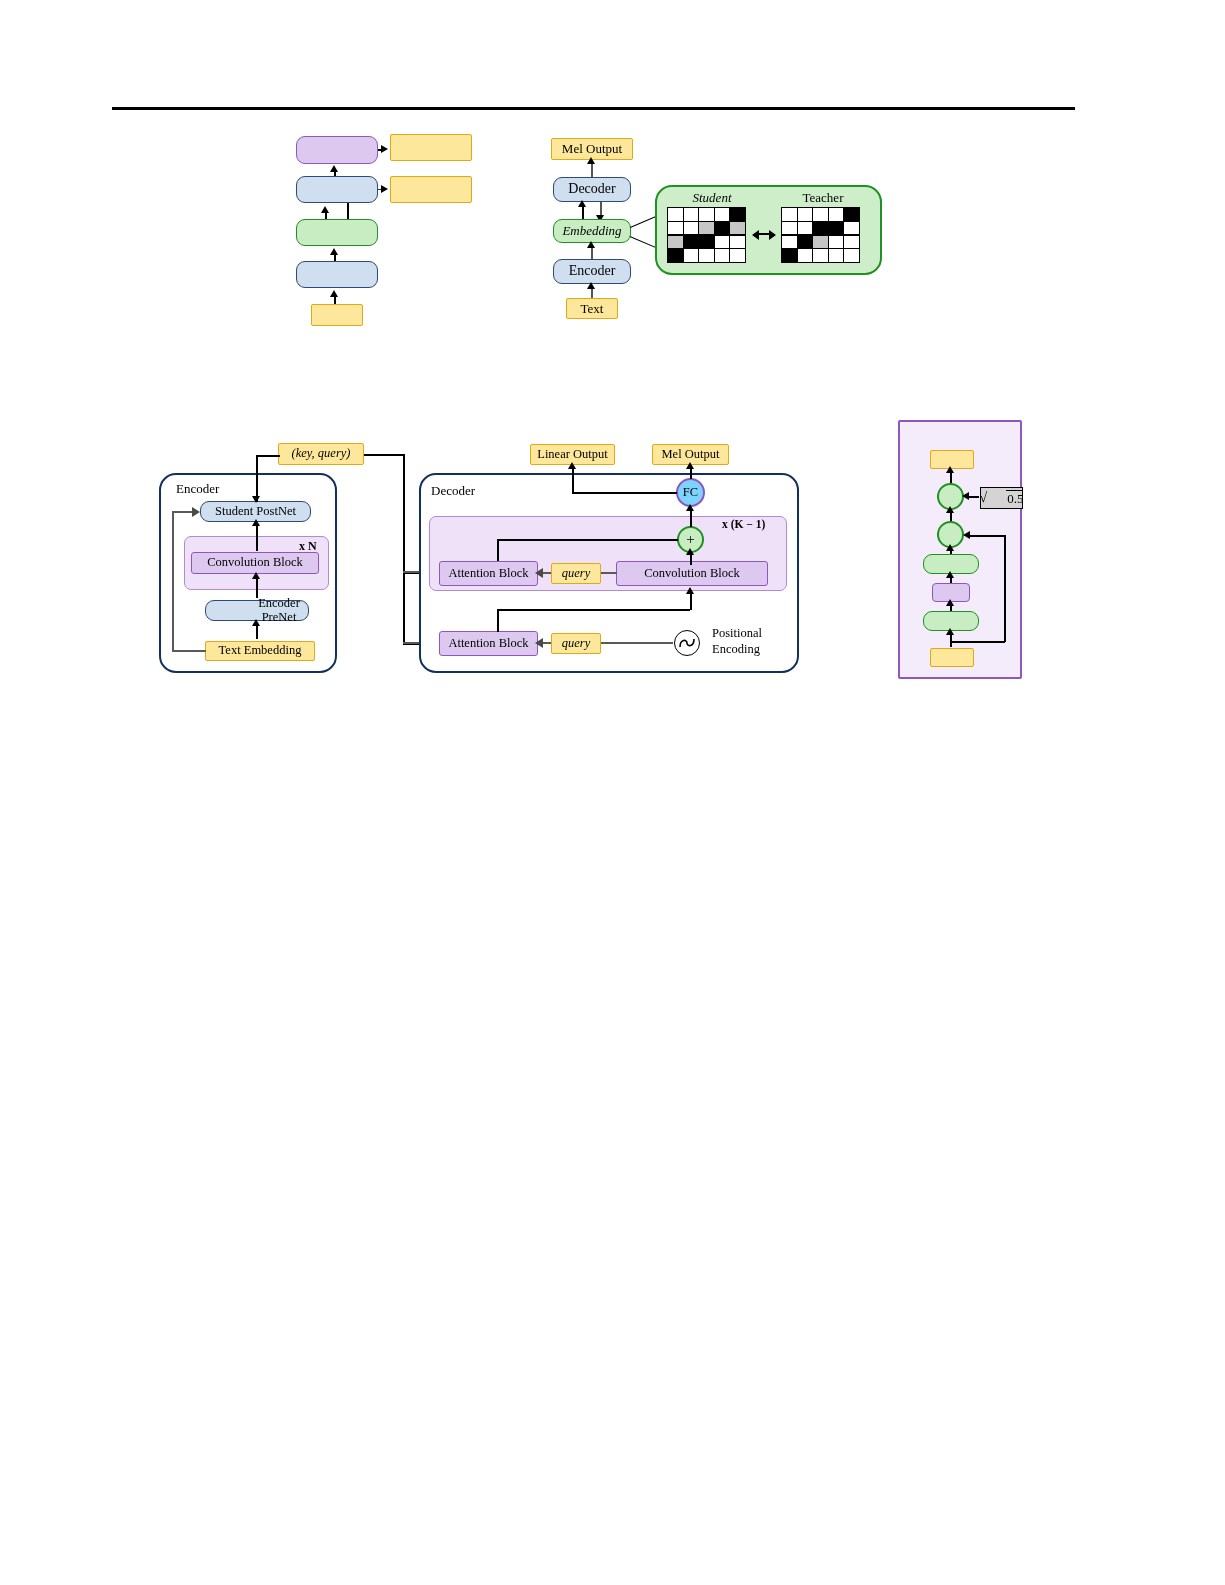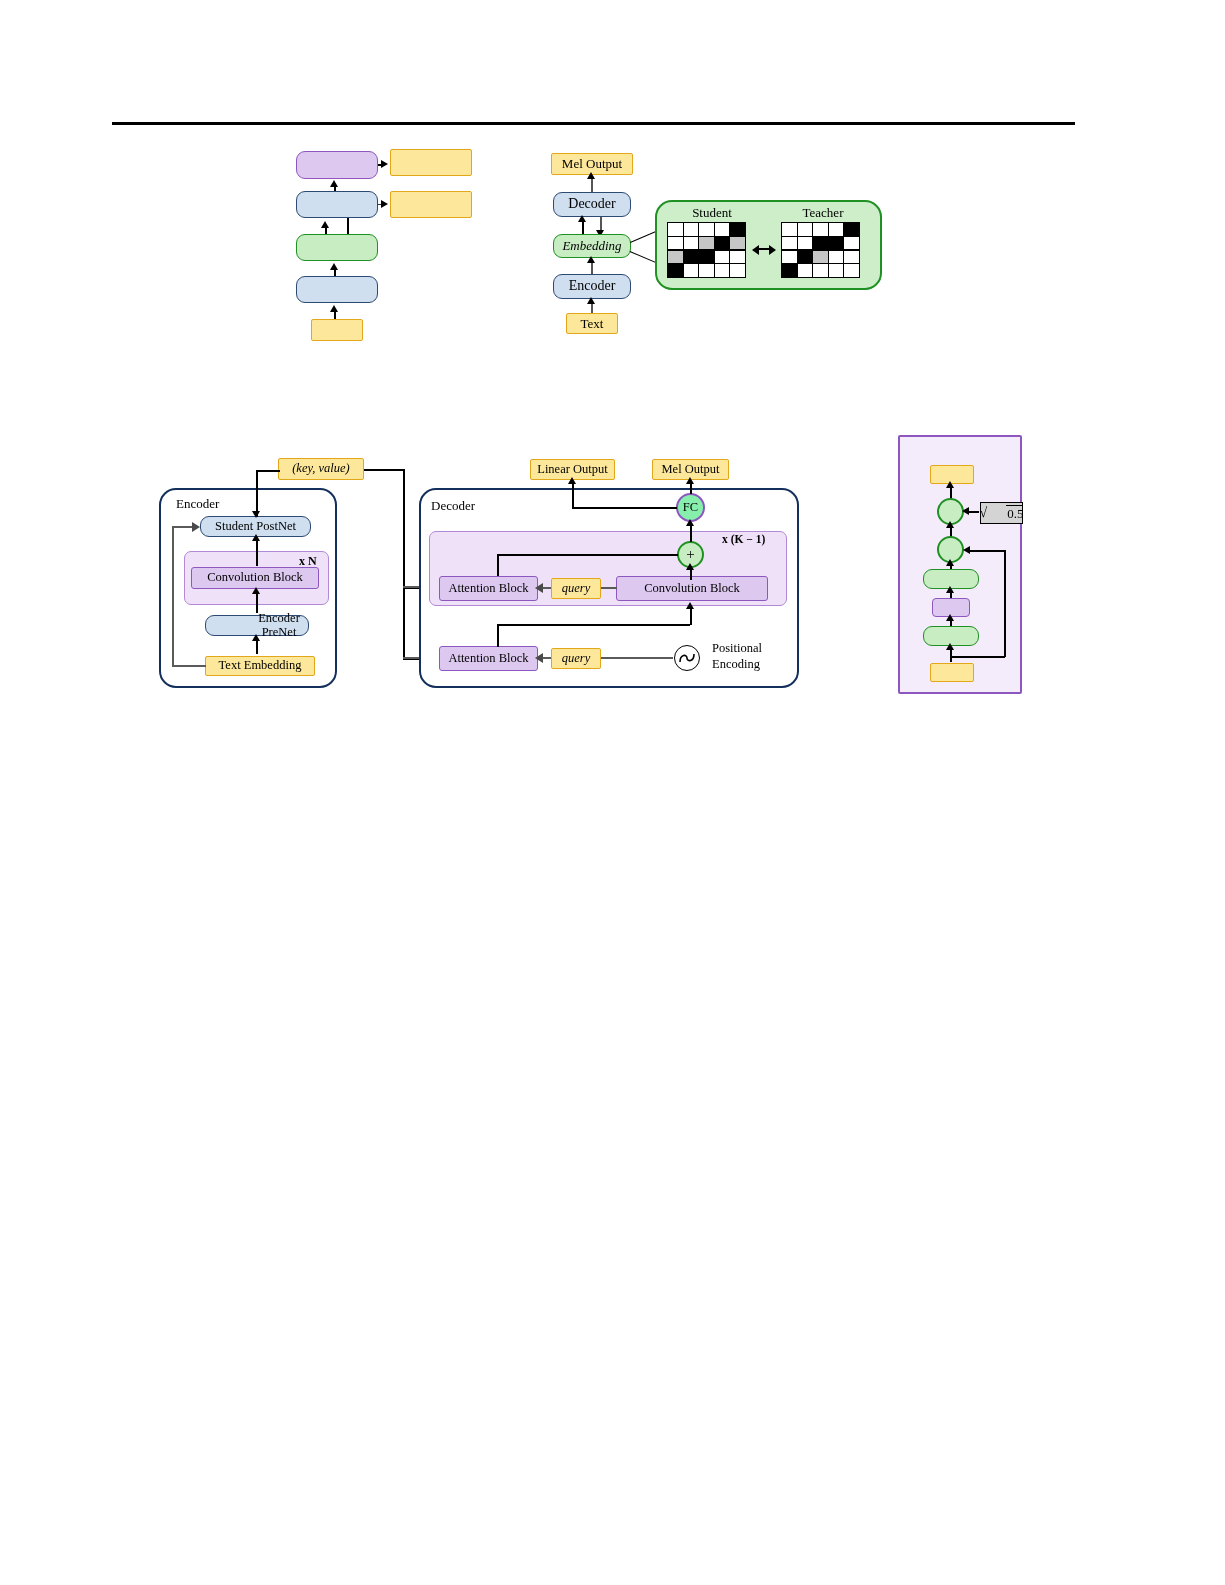--- a/index.html
+++ b/index.html
@@ -1,21 +1,21 @@
 <!DOCTYPE html>
 <html><head>
 <meta charset="utf-8">
 <title>TTS Architecture Diagrams</title>
 <style>
   html,body{margin:0;padding:0;background:#ffffff;}
   body{
     width:1225px;height:1585px;position:relative;overflow:hidden;
     font-family:"Liberation Serif","DejaVu Serif",serif;color:#000;
   }
-  .page{position:absolute;left:0;top:15px;width:1225px;height:1569px;}
+  .page{position:absolute;left:0;top:0;width:1225px;height:1569px;}
 
   
   .hrule{position:absolute;left:112px;top:107px;width:963px;height:3px;background:#000;}
 
   
   .node{
     position:absolute;box-sizing:border-box;
     display:flex;align-items:center;justify-content:center;
     text-align:center;line-height:1.05;
   }
@@ -46,21 +46,21 @@
   .ar-lf{border-top:4.5px solid transparent;border-bottom:4.5px solid transparent;border-right:7px solid #000;}
   .ar-rt-g{border-top:5px solid transparent;border-bottom:5px solid transparent;border-left:8px solid #4a4a4a;}
   .ar-lf-g{border-top:5px solid transparent;border-bottom:5px solid transparent;border-right:8px solid #4a4a4a;}
 
   .dash-h{position:absolute;height:0;border-top:1.8px dashed #333;}
 
   
   .circ{position:absolute;border-radius:50%;box-sizing:border-box;
     display:flex;align-items:center;justify-content:center;}
   .circ-green{background:#c9edc3;border:2px solid #1f9022;}
-  .circ-purple{background:#86efac;border:2px solid #8e57c0;text-align:center;}
+  .circ-purple{background:#7dd3fc;border:2px solid #8e57c0;text-align:center;}
   .circ-white{background:#fff;border:1.6px solid #000;}
 
   
   .matrix{position:absolute;display:grid;border:1.3px solid #000;box-sizing:border-box;background:#000;gap:1.1px;}
   .cell{width:100%;height:100%;}
   .c-w{background:#ffffff;}
   .c-g{background:#c6c6c6;}
   .c-k{background:#000000;}
 
   .callout{position:absolute;background:#000;transform-origin:0 0;height:1.3px;}
@@ -146,21 +146,21 @@
     <div class="node yellow" style="left:566px;top:298px;width:52px;height:21px;font-size:13px;">
       <span>Text</span>
     </div>
 
     <div class="callout" style="left:630px;top:227px;width:40px;transform:rotate(-23deg);"></div>
     <div class="callout" style="left:630px;top:236px;width:40px;transform:rotate(23deg);"></div>
 
     <div style="position:absolute;left:655px;top:185px;width:223px;height:86px;
                 background:#cdeec8;border:2.2px solid #1f9022;border-radius:17px;"></div>
 
-    <div class="lbl" style="left:673px;top:190px;font-size:13px;width:78px;text-align:center;">Student</div>
+    <div class="lbl" style="left:673px;top:190px;font-size:13px;width:78px;text-align:center;font-style:italic;">Student</div>
     <div class="lbl" style="left:784px;top:190px;font-size:13px;width:78px;text-align:center;">Teacher</div>
 
     <div class="matrix" id="student-matrix" style="left:667px;top:207px;width:79px;height:56px;grid-template-columns:repeat(5,1fr);grid-template-rows:repeat(4,1fr);">
         <div class="cell c-w"></div>
         <div class="cell c-w"></div>
         <div class="cell c-w"></div>
         <div class="cell c-w"></div>
         <div class="cell c-k"></div>
         <div class="cell c-w"></div>
         <div class="cell c-w"></div>
@@ -240,21 +240,21 @@
 
     <div class="ln vt" style="left:256px;top:524px;height:27px;"></div>
     <div class="arrow ar-up" style="left:252px;top:519px;"></div>
 
     <div class="ln-grey hz-g" style="left:172px;top:650px;width:34px;"></div>
     <div class="ln-grey vt-g" style="left:172px;top:511px;height:140px;"></div>
     <div class="ln-grey hz-g" style="left:172px;top:511px;width:22px;"></div>
     <div class="arrow ar-rt-g" style="left:192px;top:507px;"></div>
 
     <div class="node yellow italic" style="left:278px;top:443px;width:86px;height:22px;font-size:12.5px;">
-      <span>(key, value)</span>
+      <span>(key, query)</span>
     </div>
 
     <div class="ln vt" style="left:256px;top:455px;height:47px;"></div>
     <div class="ln hz" style="left:256px;top:455px;width:24px;"></div>
     <div class="arrow ar-up" style="left:252px;top:496px;transform:rotate(180deg);"></div>
 
     <div class="ln hz" style="left:364px;top:454px;width:40px;"></div>
     <div class="ln vt" style="left:403px;top:454px;height:190px;"></div>
     <div class="ln hz" style="left:403px;top:572px;width:30px;"></div>
     <div class="ln hz" style="left:403px;top:643px;width:30px;"></div>

